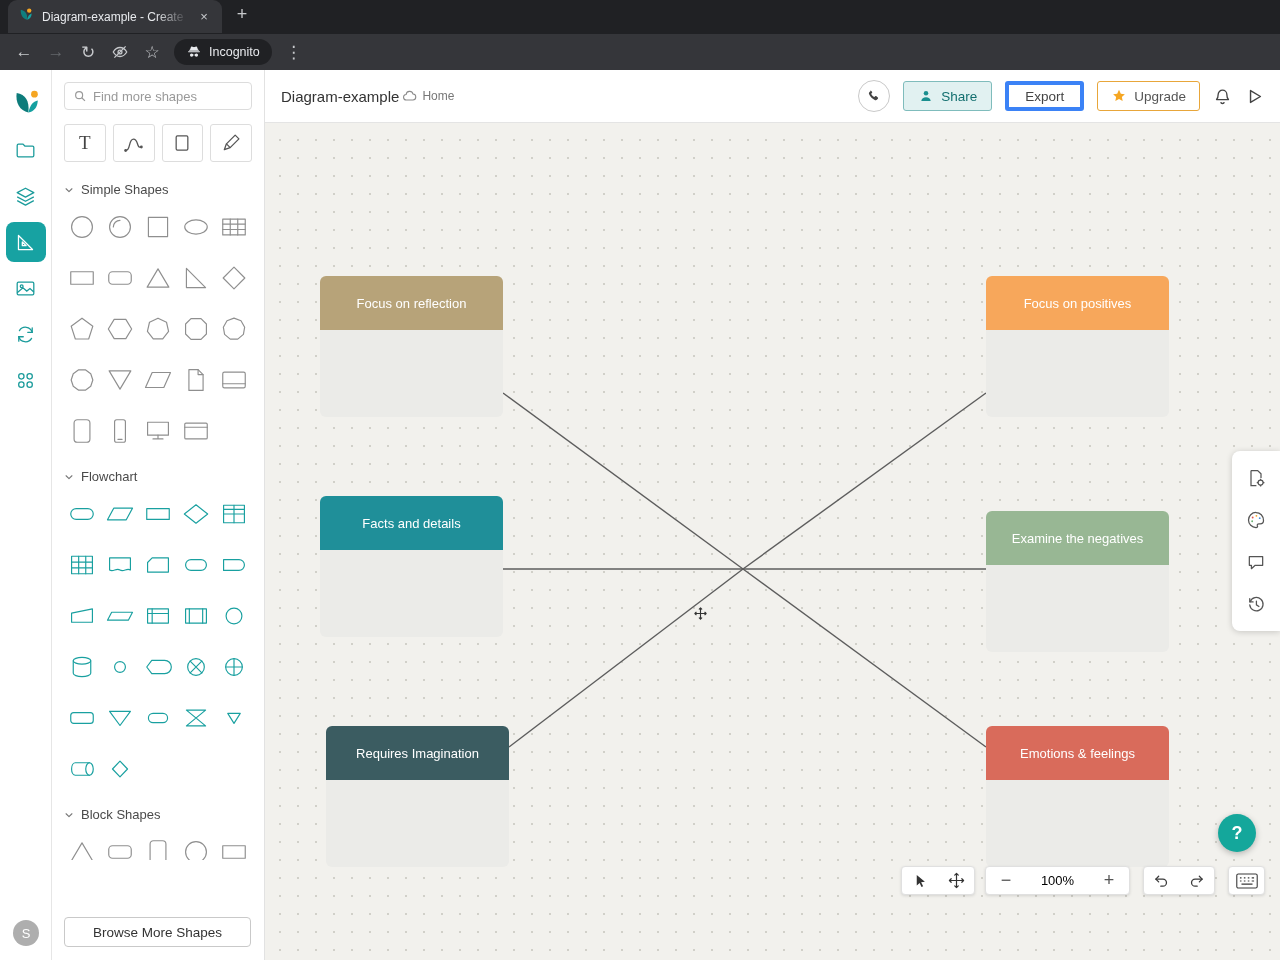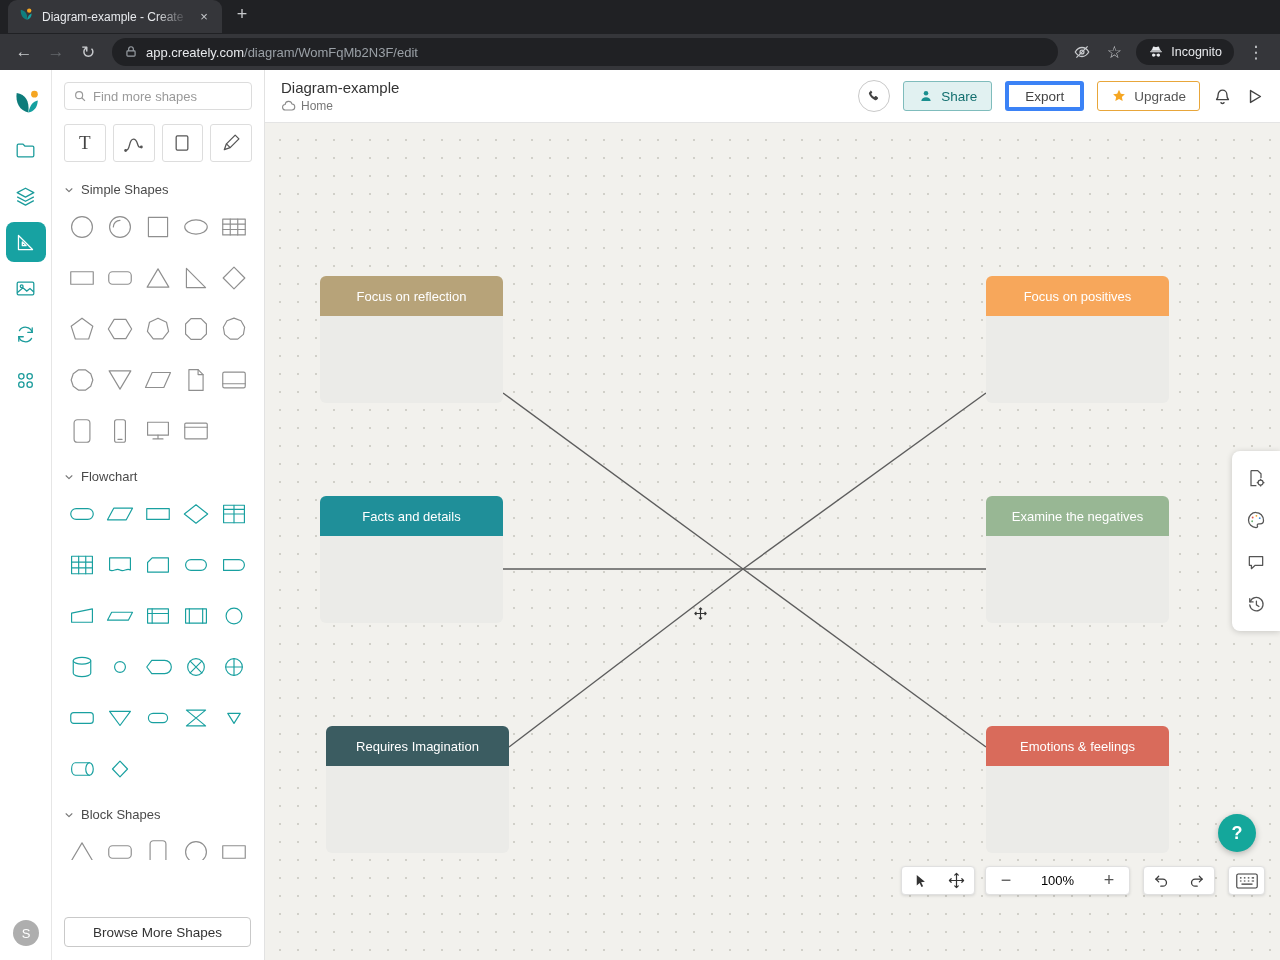--- a/index.html
+++ b/index.html
@@ -40,37 +40,37 @@
   .cell{height:36px;display:flex;align-items:center;justify-content:center;color:#8f8f8f}
   .grid.flow .cell{color:#19a0a0}
   .cell.accent{color:#e2574c}
   .clip{height:26px;overflow:hidden}
   .panel-fade{position:absolute;left:0;right:1px;bottom:50px;height:34px;background:linear-gradient(180deg,rgba(255,255,255,0),#fff);pointer-events:none}
   .browse-btn{position:absolute;left:12px;right:13px;bottom:13px;height:30px;background:#fff;border:1px solid #c9c9c9;border-radius:4px;font-size:13.5px;color:#333;display:flex;align-items:center;justify-content:center;font-family:"Liberation Sans",sans-serif}
 
   
   .main{flex:1;position:relative;background:#f2f1ed;overflow:hidden}
   .app-header{position:absolute;top:0;left:0;right:0;height:53px;background:#fff;border-bottom:1px solid #e4e4e4;display:flex;align-items:center;padding:0 16px;z-index:5}
-  .title-block{display:flex;flex-direction:column;gap:3px}
+  .title-block{display:flex;flex-direction:row;gap:3px}
   .doc-title{font-size:15px;color:#333}
   .breadcrumb{display:flex;align-items:center;gap:5px;font-size:12px;color:#777}
   .breadcrumb svg{color:#8a8a8a}
   .header-actions{margin-left:auto;display:flex;align-items:center;gap:13px}
   .circle-btn{width:32px;height:32px;border:1px solid #c9c9c9;border-radius:50%;display:flex;align-items:center;justify-content:center;color:#444;background:#fff}
   .share-btn{height:30px;border:1px solid #7fbcbc;background:#e1f1f1;border-radius:3px;display:flex;align-items:center;gap:7px;padding:0 14px;color:#136f6f;font-size:13.5px}
   .export-btn{height:30px;border:4px solid #3b82f6;background:#fff;border-radius:3px;display:flex;align-items:center;padding:0 16px;color:#444;font-size:13.5px}
   .upgrade-btn{height:30px;border:1px solid #e8a63a;background:#fff;border-radius:3px;display:flex;align-items:center;gap:7px;padding:0 13px;color:#555;font-size:13.5px}
   .hdr-ic{display:flex;align-items:center;justify-content:center;color:#444}
 
   
   .canvas{position:absolute;top:53px;left:0;right:0;bottom:0;background-image:radial-gradient(circle,#d1d0c9 1.1px,rgba(0,0,0,0) 1.3px);background-size:18px 18px;background-position:6px 8px;overflow:hidden}
   #connector-svg{position:absolute;left:0;top:0;z-index:1}
   #connector-svg line{stroke:#5d5d5d;stroke-width:1.4}
   .node{position:absolute;width:183px;height:127px;z-index:2}
-  .node-header{height:40px;border-radius:6px 6px 0 0;display:flex;align-items:center;justify-content:center;color:#fff;font-size:13px;padding:0 18px;text-align:left}
+  .node-header{height:54px;border-radius:6px 6px 0 0;display:flex;align-items:center;justify-content:center;color:#fff;font-size:13px;padding:0 18px;text-align:left}
   .node-body{height:87px;background:#ebebe8;border-radius:0 0 6px 6px}
   .center-node{position:absolute;border-radius:50%;display:flex;align-items:center;justify-content:center;text-align:center;color:#fff;font-size:22px;line-height:1.35;z-index:3;padding:0 14px}
   .move-cursor{position:absolute;left:428px;top:483px;z-index:4;color:#333}
 
   
   .float-panel{position:absolute;top:381px;right:0;width:48px;height:180px;background:#fff;border-radius:8px 0 0 8px;box-shadow:0 1px 6px rgba(0,0,0,.18);z-index:6;display:flex;flex-direction:column;align-items:center;justify-content:space-around;padding:6px 0}
   .float-ic{width:34px;height:34px;display:flex;align-items:center;justify-content:center;color:#555}
 
   
   .ctl{position:absolute;height:29px;background:#fff;border:1px solid #e0e0e0;border-radius:4px;box-shadow:0 1px 3px rgba(0,0,0,.12);display:flex;align-items:center;z-index:6}
@@ -96,29 +96,20 @@
         </svg></span>
     <span class="tab-title">Diagram-example - Create</span>
     <span class="tab-close">×</span>
   </div>
   <div class="newtab">+</div>
 </div>
 <div class="toolbar">
   <span class="nav-ic">←</span>
   <span class="nav-ic dim">→</span>
   <span class="nav-ic">↻</span>
-  <div class="urlbar">
-    <span style="display:flex">
-        <svg viewBox="0 0 24 24" width="14" height="14" fill="none" stroke="#9aa0a6" stroke-width="2">
-          <rect x="5" y="10" width="14" height="9" rx="1.5"></rect>
-          <path d="M8 10V7a4 4 0 0 1 8 0v3"></path>
-        </svg>
-      </span>
-    <span class="url"><span class="url-domain">app.creately.com</span><span class="url-path">/diagram/WomFqMb2N3F/edit</span></span>
-  </div>
   <span class="nav-ic">
       <svg viewBox="0 0 24 24" width="18" height="18" fill="none" stroke="#c7c9cc" stroke-width="1.7">
         <path d="M3 12s3.5-6 9-6 9 6 9 6-3.5 6-9 6-9-6-9-6Z"></path>
         <circle cx="12" cy="12" r="2.6"></circle>
         <path d="M4.5 19.5 19.5 4.5"></path>
       </svg>
     </span>
   <span class="nav-ic">☆</span>
   <div class="incog">
     <span style="display:flex">
@@ -623,21 +614,21 @@
             <div class="node-body"></div>
           </div>
           <div class="node" style="left: 721px; top: 153px;">
             <div class="node-header" style="background: rgb(247, 167, 91);">Focus on positives</div>
             <div class="node-body"></div>
           </div>
           <div class="node" style="left: 55px; top: 373px;">
             <div class="node-header" style="background: rgb(31, 143, 153);">Facts and details</div>
             <div class="node-body"></div>
           </div>
-          <div class="node" style="left: 721px; top: 373px;">
+          <div class="node" style="left: 721px; top: 388px;">
             <div class="node-header" style="background: rgb(152, 183, 148);">Examine the negatives</div>
             <div class="node-body"></div>
           </div>
           <div class="node" style="left: 61px; top: 603px;">
             <div class="node-header" style="background: rgb(59, 92, 97);">Requires Imagination</div>
             <div class="node-body"></div>
           </div>
           <div class="node" style="left: 721px; top: 603px;">
             <div class="node-header" style="background: rgb(217, 107, 91);">Emotions &amp; feelings</div>
             <div class="node-body"></div>

